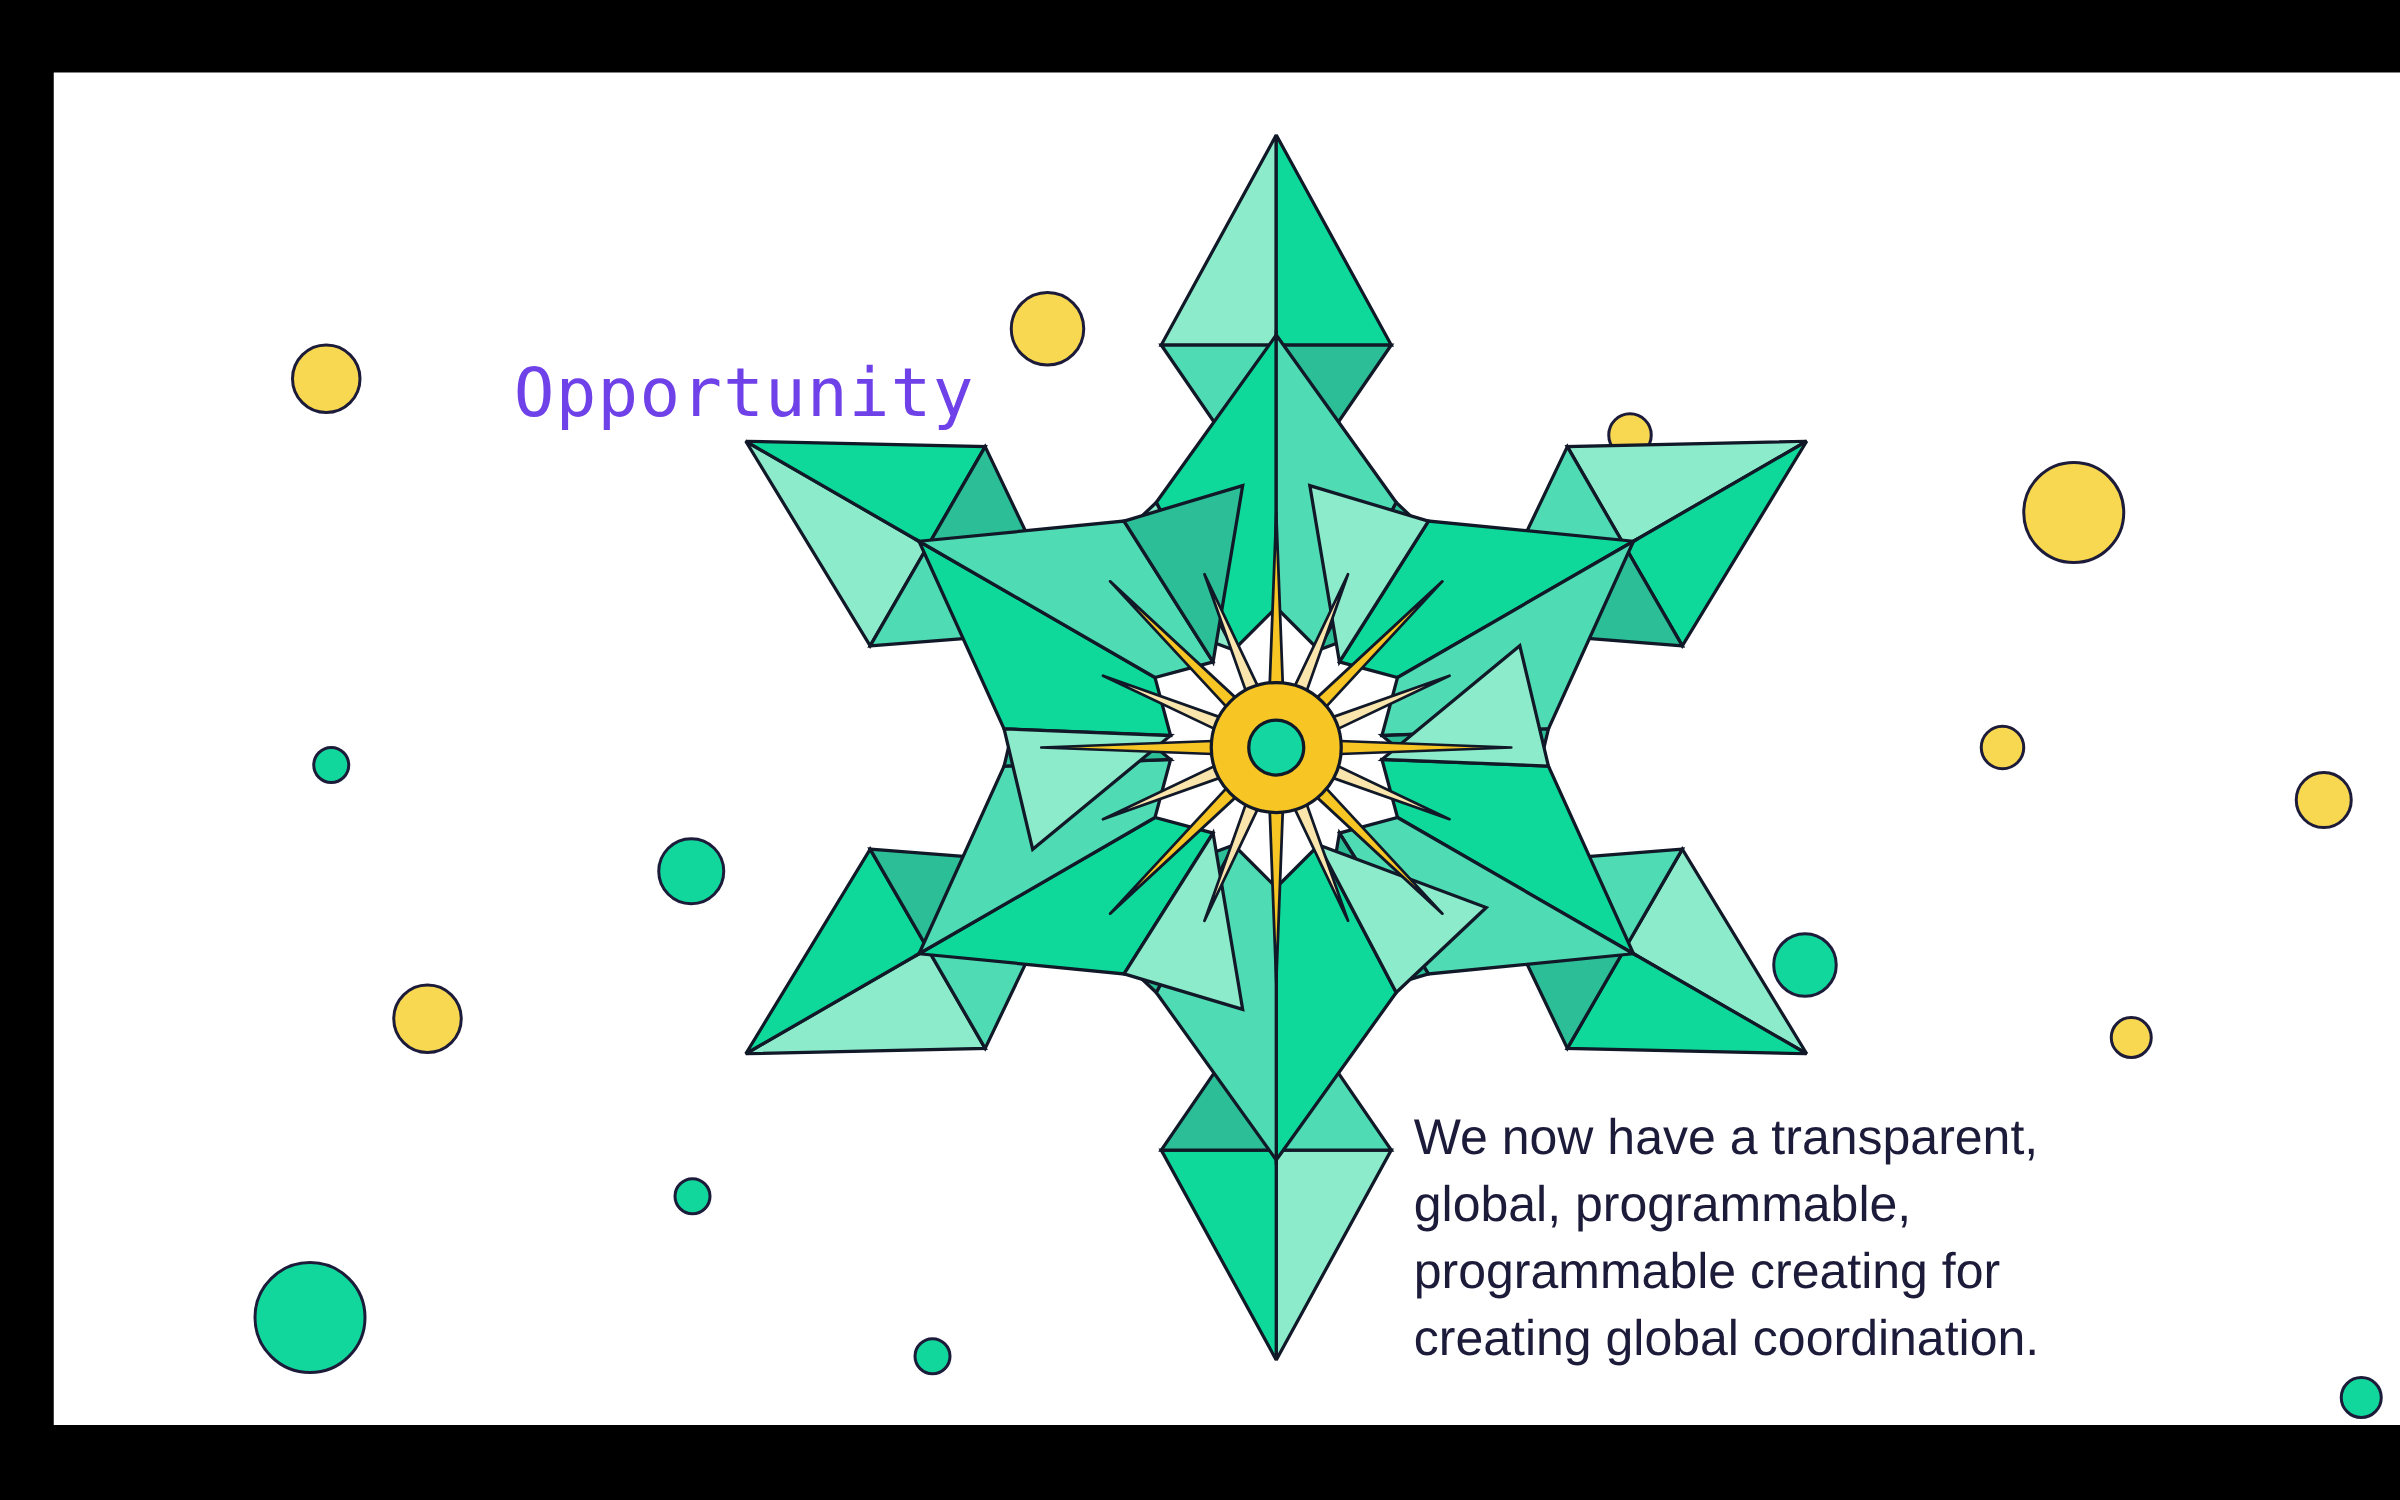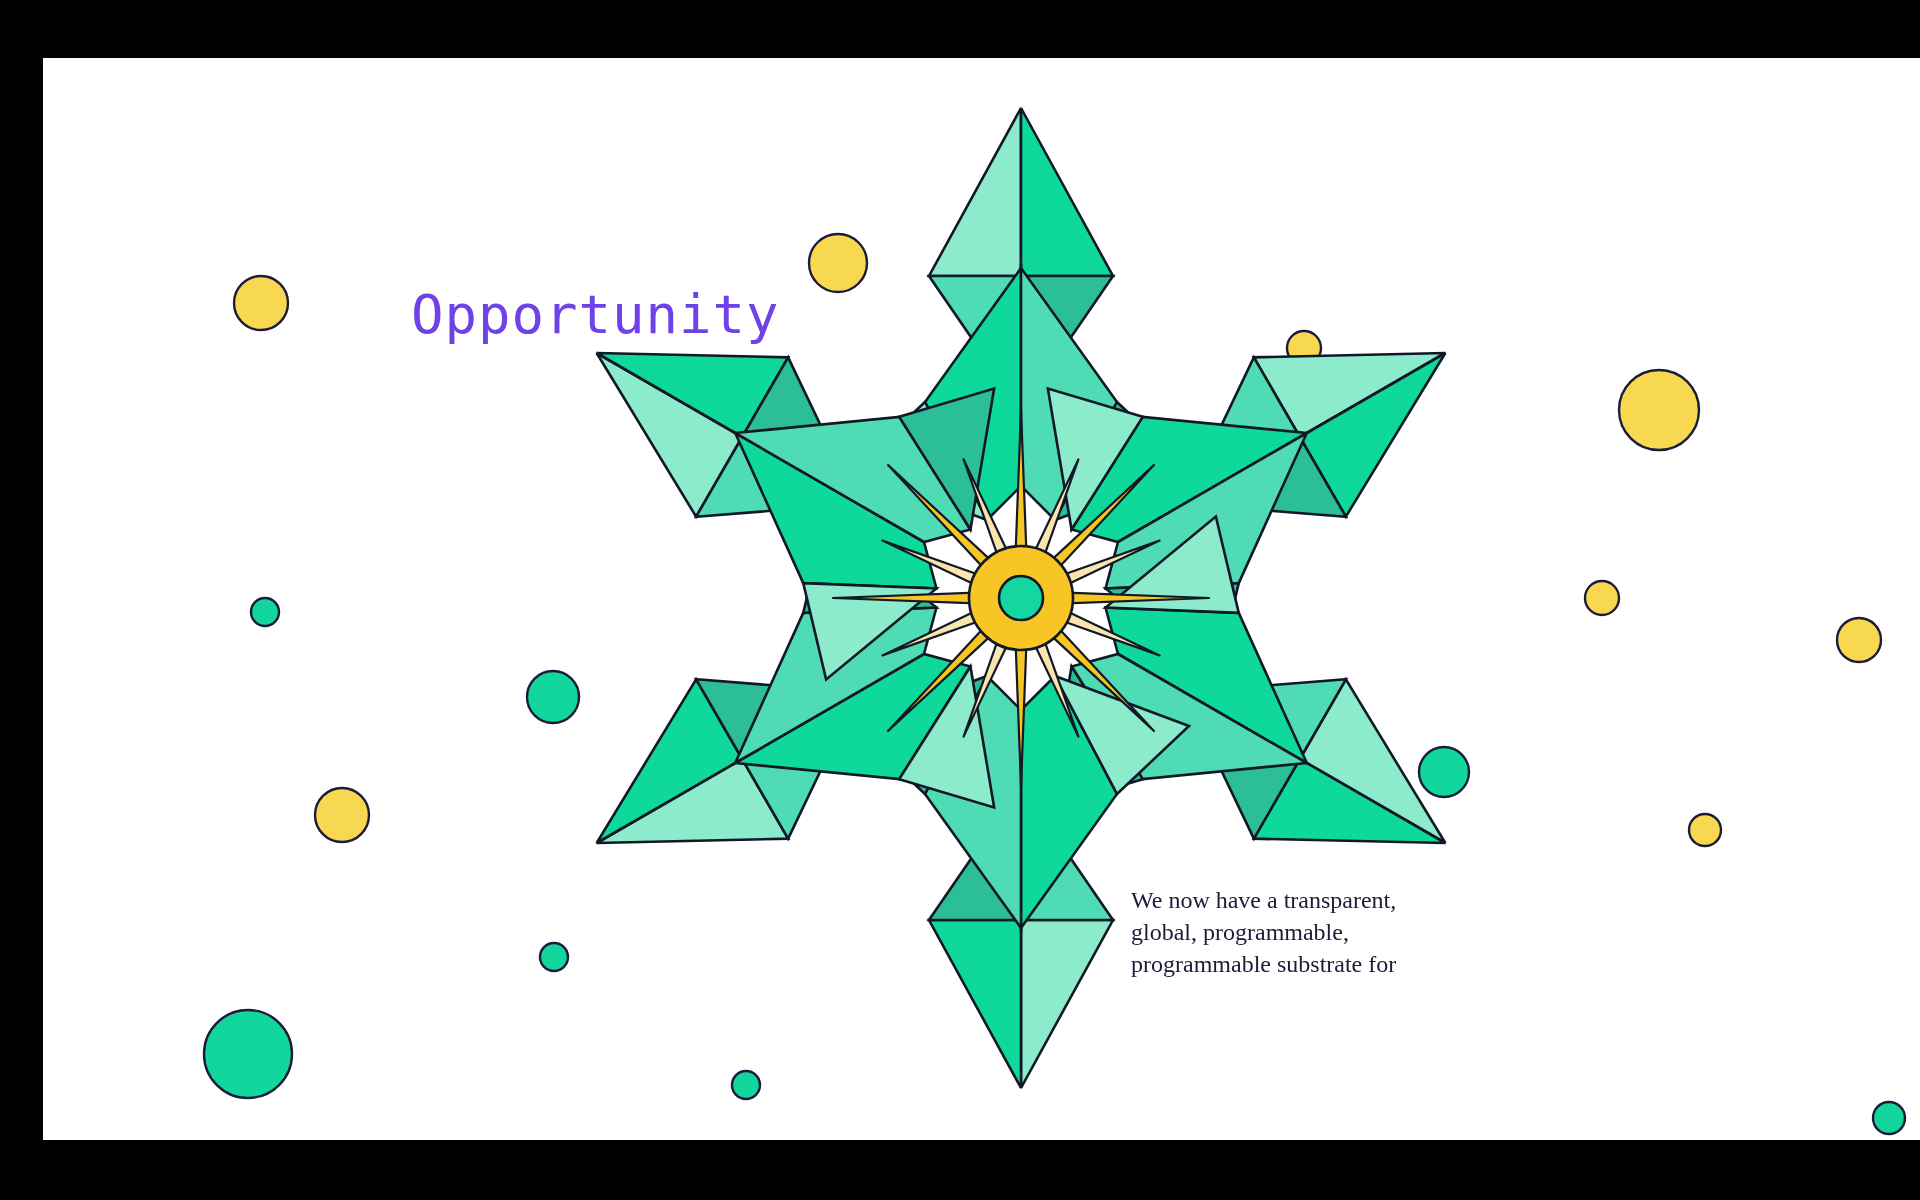--- a/index.html
+++ b/index.html
@@ -52,22 +52,22 @@
     color: #6f41e8;
     white-space: nowrap;
     line-height: 1;
   }
 
   #quote {
     position: absolute;
     left: 1088px;
     top: 826px;
     width: 520px;
-    font-family: Liberation Serif, serif;
-    font-size: 24px;
+    font-family: Liberation Sans, sans-serif;
+    font-size: 40px;
     line-height: 1.34;
     color: #1c1b3a;
   }
   #quote .line { display: block; white-space: nowrap; }
   #quote .attribution {
     display: block;
     font-weight: bold;
     white-space: nowrap;
   }
 </style>
@@ -225,17 +225,18 @@
             <circle cx="0" cy="0" r="22" fill="#14D6A0" stroke="#111827" stroke-width="2.6"></circle>
           </g>
       </g>
     </svg>
 
     <div id="title" style="color: rgb(111, 65, 232);">Opportunity</div>
 
     <div id="quote" style="color: rgb(28, 27, 58);">
       <span class="line">We now have a transparent,</span>
       <span class="line">global, programmable,</span>
-      <span class="line">programmable substrate for</span>
+      <span class="line">programmable creating for</span>
+      <span class="line">creating global coordination.</span>
     </div>
 
   </div>
 </div>
 
 </body></html>

